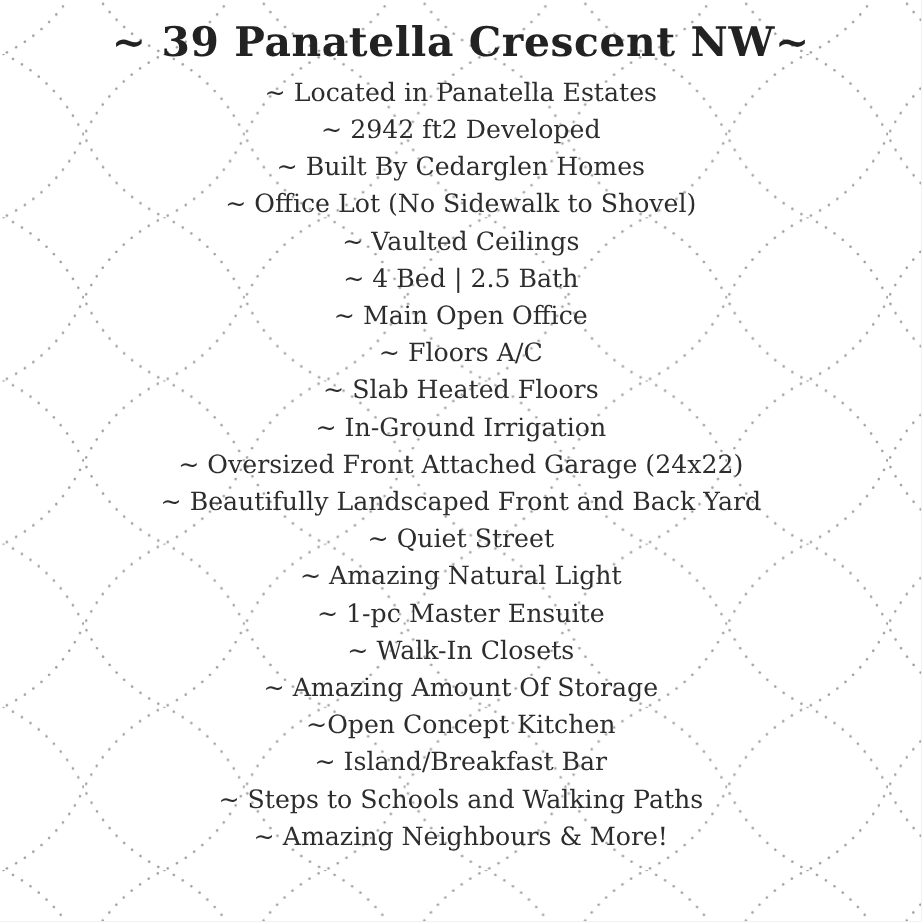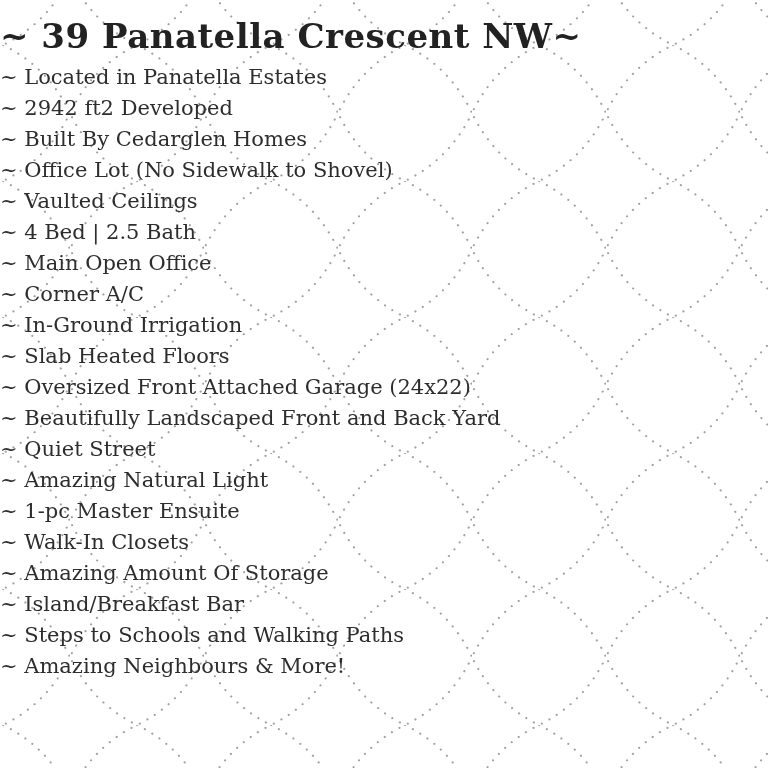--- a/index.html
+++ b/index.html
@@ -17,20 +17,21 @@
     overflow:hidden;
     font-family:"DejaVu Serif","Liberation Serif",serif;
   }
   .pattern-layer{
     position:absolute;inset:0;
     pointer-events:none;
   }
   .content{
     position:relative;
     z-index:1;
+    text-align:center;
     padding-top:8px;
   }
   .title{
     margin:6px 0 4px;
     font-size:34px;
     line-height:44px;
     font-weight:bold;
     letter-spacing:0.5px;
     color:var(--heading-text);
   }
@@ -59,29 +60,30 @@
     <h1 class="title">~ 39 Panatella Crescent NW~</h1>
     <div class="feature-list">
 
     <div class="feature-line">~ Located in Panatella Estates</div>
         <div class="feature-line">~ 2942 ft2 Developed</div>
         <div class="feature-line">~ Built By Cedarglen Homes</div>
         <div class="feature-line">~ Office Lot (No Sidewalk to Shovel)</div>
         <div class="feature-line">~ Vaulted Ceilings</div>
         <div class="feature-line">~ 4 Bed | 2.5 Bath</div>
         <div class="feature-line">~ Main Open Office</div>
-        <div class="feature-line">~ Corner A/C</div>
+        <div class="feature-line">~ Floors A/C</div>
+        <div class="feature-line">~ Slab Heated Floors</div>
         <div class="feature-line">~ In-Ground Irrigation</div>
-        <div class="feature-line">~ Slab Heated Floors</div>
         <div class="feature-line">~ Oversized Front Attached Garage (24x22)</div>
         <div class="feature-line">~ Beautifully Landscaped Front and Back Yard</div>
         <div class="feature-line">~ Quiet Street</div>
         <div class="feature-line">~ Amazing Natural Light</div>
         <div class="feature-line">~ 1-pc Master Ensuite</div>
         <div class="feature-line">~ Walk-In Closets</div>
         <div class="feature-line">~ Amazing Amount Of Storage</div>
+        <div class="feature-line">~Open Concept Kitchen</div>
         <div class="feature-line">~ Island/Breakfast Bar</div>
         <div class="feature-line">~ Steps to Schools and Walking Paths</div>
         <div class="feature-line">~ Amazing Neighbours &amp; More!</div>
       </div>
   </div>
 
 </div>
 
 </body></html>

